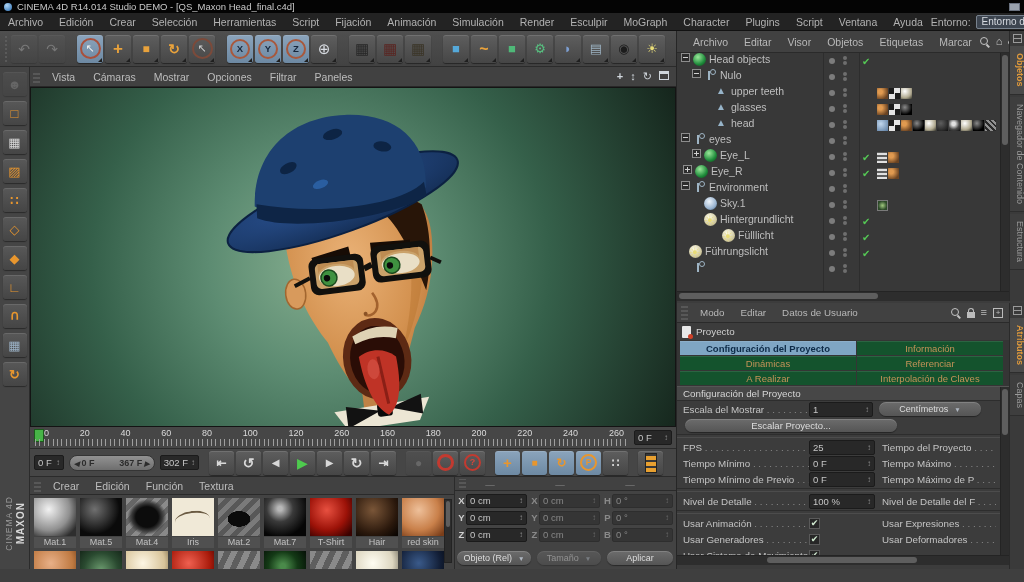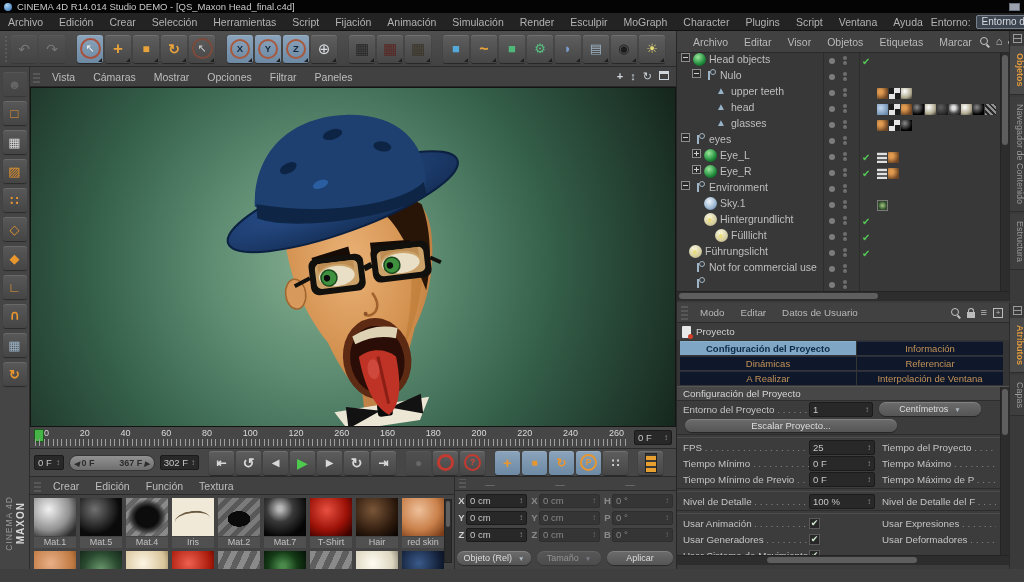--- a/index.html
+++ b/index.html
@@ -286,21 +286,21 @@
   .omv i{display:block;margin:2px 1px;height:90px;background:#5e5e5e;border-radius:3px}
   .omh{position:absolute;left:0;top:260px;width:332px;height:10px;background:#2d2d2d;border-top:1px solid #242424}
   .omh i{display:block;margin:1px 2px;height:6px;width:60%;background:#5e5e5e;border-radius:3px}
 
   .am{position:absolute;left:0;top:272px;width:332px;height:266px;background:#3c3c3c;font-size:9.8px}
   .amobj{height:17px;display:flex;align-items:center;gap:5px;padding-left:5px;color:#d0d0d0}
   .objpage{width:9px;height:12px;background:#e8e8e8;position:relative;border-radius:1px}
   .objpage::after{content:"";position:absolute;right:-2px;bottom:-1px;width:5px;height:5px;
        background:#d04028;border-radius:50%}
   .amtabs{display:grid;grid-template-columns:176px 146px;gap:1px;padding:1px 3px;background:#353535}
-  .amtab{height:14px;background:#0f172a;color:#c49358;font-size:9.5px;display:flex;align-items:center;
+  .amtab{height:14px;background:#14532d;color:#c49358;font-size:9.5px;display:flex;align-items:center;
          justify-content:center;box-shadow:inset 0 1px 0 rgba(255,255,255,.1);white-space:nowrap;overflow:hidden}
   .amtab.act{background:#7fa6c4;color:#0d2a47;font-weight:700}
   .amsec{height:15px;background:#474747;border-top:1px solid #555;border-bottom:1px solid #2d2d2d;
          display:flex;align-items:center;padding-left:6px;color:#d4d4d4}
   .arow{height:16px;display:flex;align-items:center;padding-left:6px;color:#c4c4c4;position:relative}
   .llab{width:126px;overflow:hidden;white-space:nowrap;flex:0 0 auto}
   .llab::after{content:" . . . . . . . . . . . . . . . . . . . .";color:#8a8a8a}
   .afield{position:absolute;left:132px;width:66px}
   .aright{position:absolute;left:205px;right:13px;overflow:hidden;white-space:nowrap;color:#c4c4c4}
   .aright::after{content:" . . . . . . . . . .";color:#8a8a8a}
@@ -882,20 +882,39 @@
 
               <i class="tg tag-orangedot"></i>
                 <i class="tg tag-checker"></i>
                 <i class="tg mat-white"></i>
               </span>
             </div>
             <div class="trow">
               <div class="tnm" style="padding-left: 26px;">
                 <span class="exp"></span>
                 <span class="ti" data-icon="poly"></span>
+                <span>glasses</span>
+              </div>
+              <span class="td1"></span>
+              <span class="td2">
+                <i></i>
+                <i></i>
+              </span>
+
+              <span class="ttags">
+
+              <i class="tg tag-orangedot"></i>
+                <i class="tg tag-checker"></i>
+                <i class="tg mat-black"></i>
+              </span>
+            </div>
+            <div class="trow">
+              <div class="tnm" style="padding-left: 26px;">
+                <span class="exp"></span>
+                <span class="ti" data-icon="poly"></span>
                 <span>head</span>
               </div>
               <span class="td1"></span>
               <span class="td2">
                 <i></i>
                 <i></i>
               </span>
 
               <span class="ttags">
 
@@ -905,39 +924,20 @@
                 <i class="tg mat-black"></i>
                 <i class="tg mat-white"></i>
                 <i class="tg mat-dark"></i>
                 <i class="tg mat-swirl"></i>
                 <i class="tg mat-white"></i>
                 <i class="tg mat-black"></i>
                 <i class="tg mat-stripe"></i>
               </span>
             </div>
             <div class="trow">
-              <div class="tnm" style="padding-left: 26px;">
-                <span class="exp"></span>
-                <span class="ti" data-icon="poly"></span>
-                <span>glasses</span>
-              </div>
-              <span class="td1"></span>
-              <span class="td2">
-                <i></i>
-                <i></i>
-              </span>
-
-              <span class="ttags">
-
-              <i class="tg tag-orangedot"></i>
-                <i class="tg tag-checker"></i>
-                <i class="tg mat-black"></i>
-              </span>
-            </div>
-            <div class="trow">
               <div class="tnm" style="padding-left: 4px;">
                 <span class="exp minus"></span>
                 <span class="ti" data-icon="null"></span>
                 <span>eyes</span>
               </div>
               <span class="td1"></span>
               <span class="td2">
                 <i></i>
                 <i></i>
               </span>
@@ -958,21 +958,21 @@
                 <i></i>
               </span>
               <span class="tchk"></span>
               <span class="ttags">
 
               <i class="tg tag-stack"></i>
                 <i class="tg tag-orangedot"></i>
               </span>
             </div>
             <div class="trow">
-              <div class="tnm" style="padding-left: 15px;">
+              <div class="tnm" style="padding-left: 6px;">
                 <span class="exp plus"></span>
                 <span class="ti" data-icon="sphere"></span>
                 <span>Eye_R</span>
               </div>
               <span class="td1"></span>
               <span class="td2">
                 <i></i>
                 <i></i>
               </span>
               <span class="tchk"></span>
@@ -1025,21 +1025,21 @@
               <span class="td2">
                 <i></i>
                 <i></i>
               </span>
               <span class="tchk"></span>
               <span class="ttags">
                 
               </span>
             </div>
             <div class="trow">
-              <div class="tnm" style="padding-left: 26px;">
+              <div class="tnm" style="padding-left: 33px;">
                 <span class="exp"></span>
                 <span class="ti" data-icon="light"></span>
                 <span>Fülllicht</span>
               </div>
               <span class="td1"></span>
               <span class="td2">
                 <i></i>
                 <i></i>
               </span>
               <span class="tchk"></span>
@@ -1060,36 +1060,20 @@
               </span>
               <span class="tchk"></span>
               <span class="ttags">
                 
               </span>
             </div>
             <div class="trow">
               <div class="tnm" style="padding-left: 4px;">
                 <span class="exp"></span>
                 <span class="ti" data-icon="null"></span>
-                <span>Not for commercial use</span>
-              </div>
-              <span class="td1"></span>
-              <span class="td2">
-                <i></i>
-                <i></i>
-              </span>
-
-              <span class="ttags">
-                
-              </span>
-            </div>
-            <div class="trow">
-              <div class="tnm" style="padding-left: 4px;">
-                <span class="exp"></span>
-                <span class="ti" data-icon="null"></span>
                 <span></span>
               </div>
               <span class="td1"></span>
               <span class="td2">
                 <i></i>
                 <i></i>
               </span>
 
               <span class="ttags">
                 
@@ -1126,26 +1110,26 @@
         <span class="objpage"></span>
         <span>Proyecto</span>
       </div>
       <div class="amtabs">
 
       <span class="amtab act">Configuración del Proyecto</span>
           <span class="amtab">Información</span>
           <span class="amtab">Dinámicas</span>
           <span class="amtab">Referenciar</span>
           <span class="amtab">A Realizar</span>
-          <span class="amtab">Interpolación de Ventana</span>
+          <span class="amtab">Interpolación de Claves</span>
         </div>
       <div class="amsec">Configuración del Proyecto</div>
 
       <div class="arow">
-        <span class="llab">Entorno del Proyecto</span>
+        <span class="llab">Escala del Mostrar</span>
         <span class="fld afield" style="width:64px">
           <span>1</span>
             <span class="spin"></span>
         </span>
         <span class="pill aunit">
           <span>Centímetros</span>
             <span class="dda"></span>
         </span>
       </div>
       <div class="abtn">Escalar Proyecto...</div>

